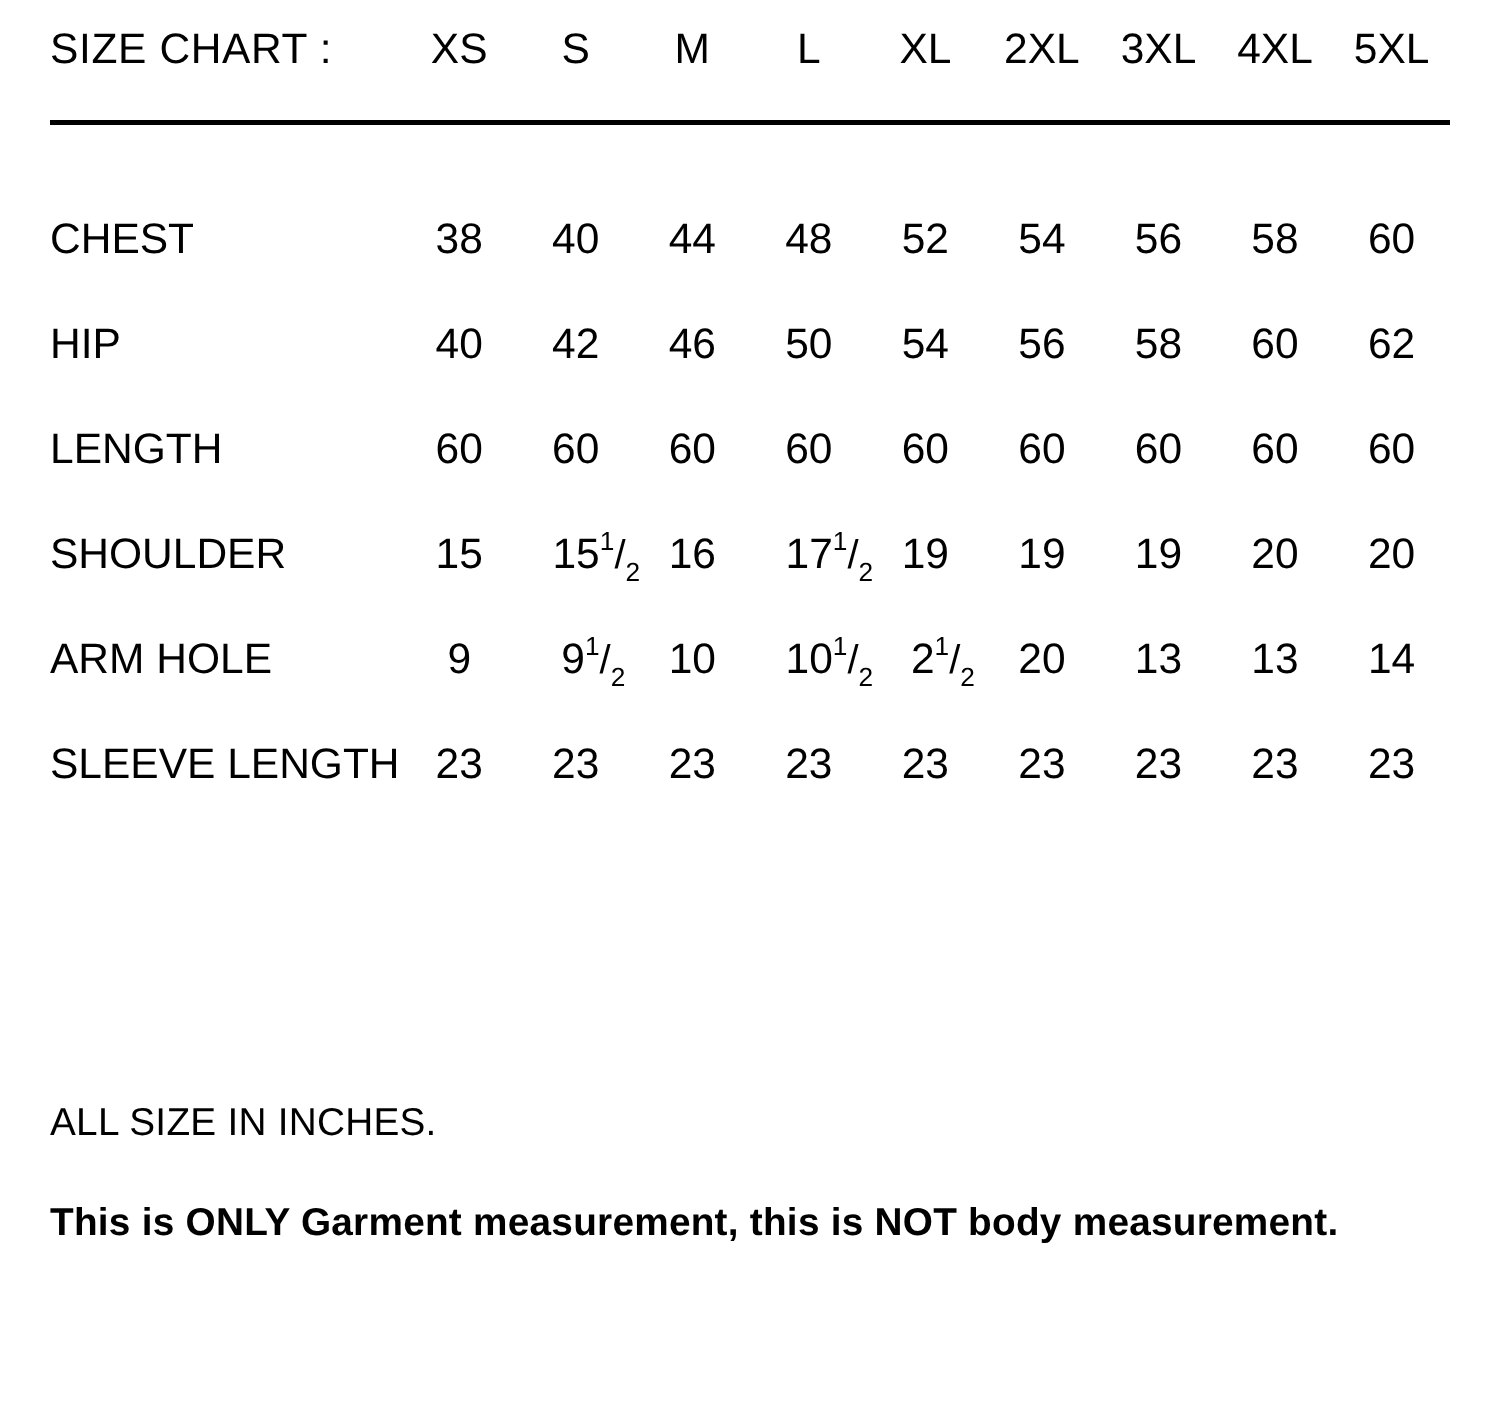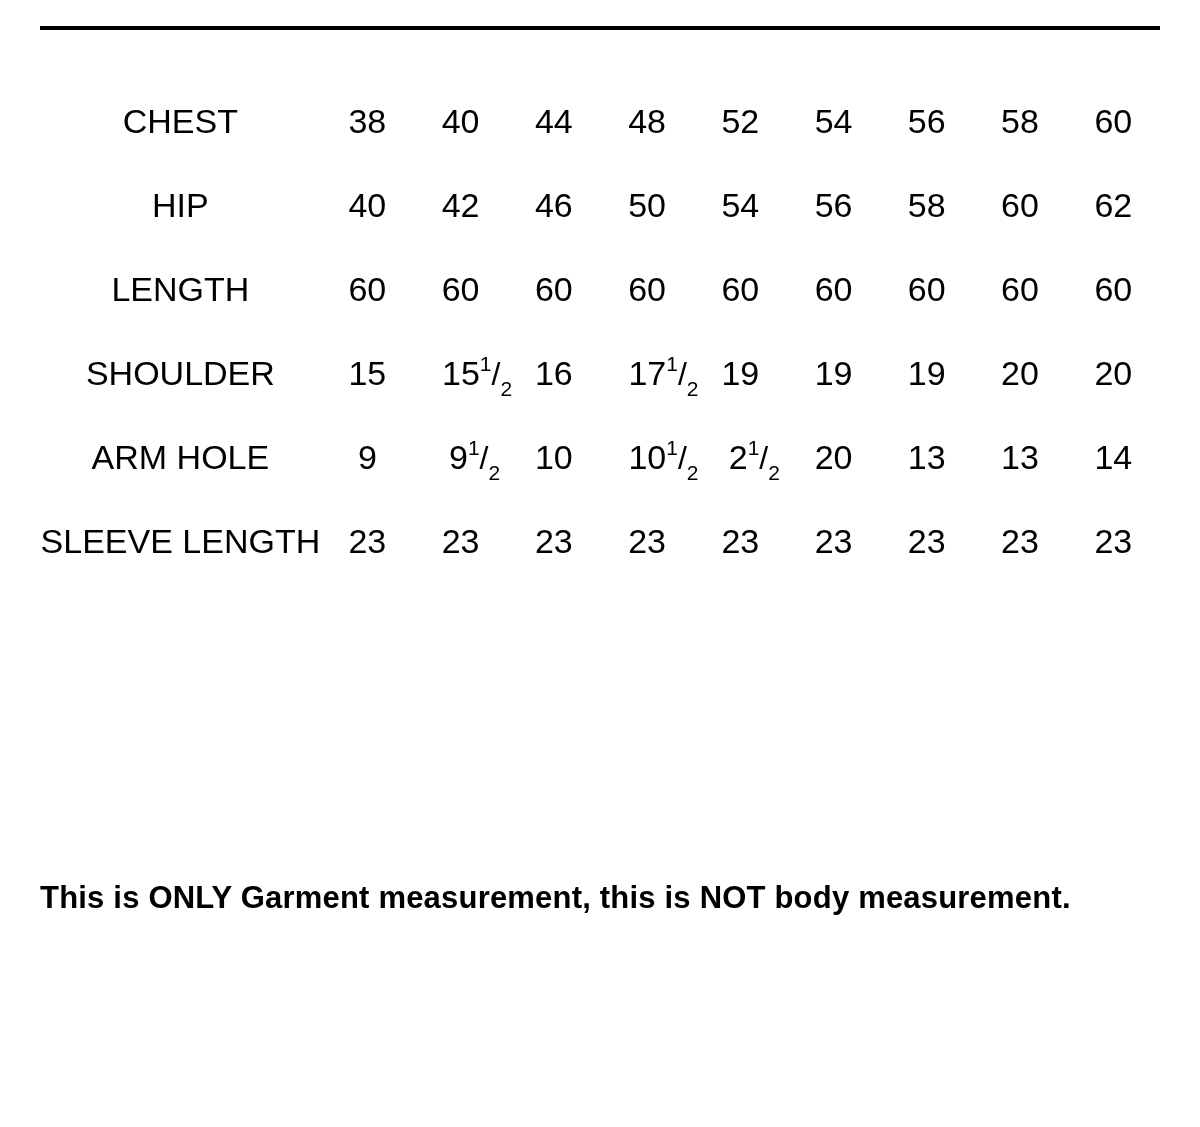--- a/index.html
+++ b/index.html
@@ -59,21 +59,21 @@
     width: 100%;
     height: 0;
     margin-top: 4px;
   }
   .spacer-row td { height: 56px; }
 
   .data-row td {
     height: 84px;
   }
   .data-row td.label {
-    text-align: center;
+    text-align: left;
   }
   .frac {
     display: inline-block;
     position: relative;
     white-space: nowrap;
     margin-left: 28px;
   }
   .frac sup {
     font-size: 21px;
     vertical-align: super;
@@ -119,20 +119,32 @@
         <col class="size-col">
         <col class="size-col">
       <col class="size-col">
         <col class="size-col">
         <col class="size-col">
       <col class="size-col">
         <col class="size-col">
         <col class="size-col">
     </colgroup>
     <thead>
+      <tr class="head-row">
+        <th class="label">SIZE CHART :</th>
+        <th>XS</th>
+        <th>S</th>
+        <th>M</th>
+        <th>L</th>
+        <th>XL</th>
+        <th>2XL</th>
+        <th>3XL</th>
+        <th>4XL</th>
+        <th>5XL</th>
+      </tr>
       <tr class="rule-row">
         <td colspan="10">
             <div class="rule"></div>
           </td>
       </tr>
       <tr class="spacer-row">
         <td colspan="10"></td>
       </tr>
     </thead>
     <tbody id="chart-body">
@@ -205,15 +217,16 @@
           <td>23</td>
           <td>23</td>
           <td>23</td>
           <td>23</td>
           <td>23</td>
         </tr>
       </tbody>
   </table>
 
   <div class="notes">
+    <div class="note">ALL SIZE IN INCHES.</div>
     <div class="note bold">This is ONLY Garment measurement, this is NOT body measurement.</div>
   </div>
 </div>
 
 </body></html>

